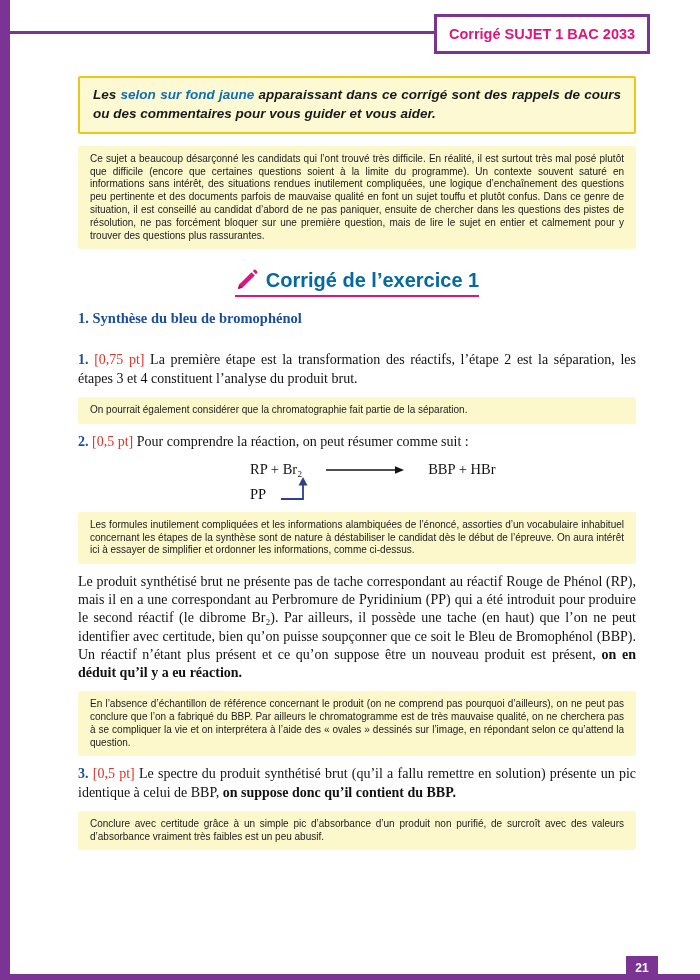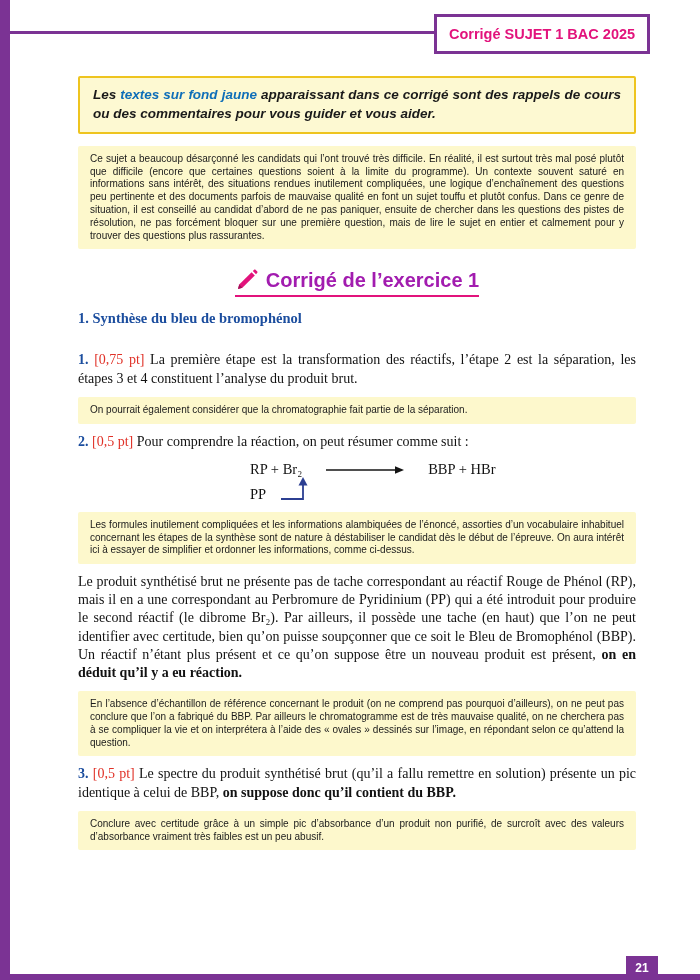--- a/index.html
+++ b/index.html
@@ -39,21 +39,21 @@
     font-size:13.5px;font-weight:bold;font-style:italic;line-height:1.4;padding:8px 13px;margin:0 0 12px 0;
   }
   .hl-blue{color:#0e6eb8;}
 
   
   .exercise-title{text-align:center;margin:14px 0 10px 0;}
   .exercise-title .underline{
     display:inline-flex;align-items:center;gap:7px;
     border-bottom:2.5px solid #e2137c;padding-bottom:3px;
   }
-  .exercise-title-text{font-family:"Liberation Sans",sans-serif;font-weight:bold;font-size:20px;color:#a21caf;}
+  .exercise-title-text{font-family:"Liberation Sans",sans-serif;font-weight:bold;font-size:20px;color:#0369a1;}
 
   .section-heading{color:#1b4d9e;font-weight:bold;font-size:14.5px;margin:10px 0 24px 0;}
 
   
   .para{font-size:14px;line-height:1.3;text-align:justify;margin:9px 0;}
   .qnum{color:#1b4d9e;font-weight:bold;}
   .qpts{color:#e03127;}
   .b{font-weight:bold;}
 
   
@@ -64,27 +64,27 @@
   .eq-row2 .eq-term{line-height:18px;}
 </style>
 </head>
 <body>
 
 <div class="page">
 
   <div class="left-bar"></div>
   <div class="header-rule"></div>
   <div class="header-box">
-    <span class="header-title">Corrigé SUJET 1 BAC 2025</span>
+    <span class="header-title">Corrigé SUJET 1 BAC 2033</span>
   </div>
 
   <div class="content">
 
     <div class="note bordered">
-      <span>Les </span><span class="hl-blue">textes sur fond jaune</span><span> apparaissant dans ce corrigé sont des rappels de cours ou des commentaires pour vous guider et vous aider.</span>
+      <span>Les </span><span class="hl-blue">selon sur fond jaune</span><span> apparaissant dans ce corrigé sont des rappels de cours ou des commentaires pour vous guider et vous aider.</span>
     </div>
 
     <div class="note">
       <span>Ce sujet a beaucoup désarçonné les candidats qui l’ont trouvé très difficile. En réalité, il est surtout très mal posé plutôt que difficile (encore que certaines questions soient à la limite du programme). Un contexte souvent saturé en informations sans intérêt, des situations rendues inutilement compliquées, une logique d’enchaînement des questions peu pertinente et des documents parfois de mauvaise qualité en font un sujet touffu et plutôt confus. Dans ce genre de situation, il est conseillé au candidat d’abord de ne pas paniquer, ensuite de chercher dans les questions des pistes de résolution, ne pas forcément bloquer sur une première question, mais de lire le sujet en entier et calmement pour y trouver des questions plus rassurantes.</span>
     </div>
 
     <h1 class="exercise-title">
       <span class="underline">
         <svg width="24" height="24" viewBox="0 0 24 24">
           <path d="M3 21 l1.2-4.4 L16.6 4.2 19.8 7.4 7.4 19.8z" fill="#e2137c"></path>

